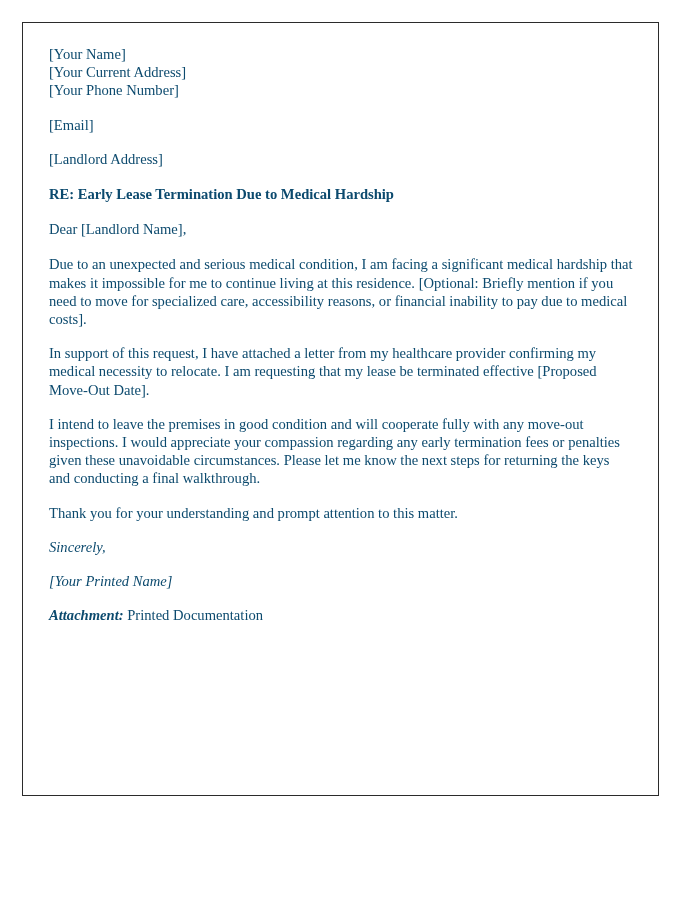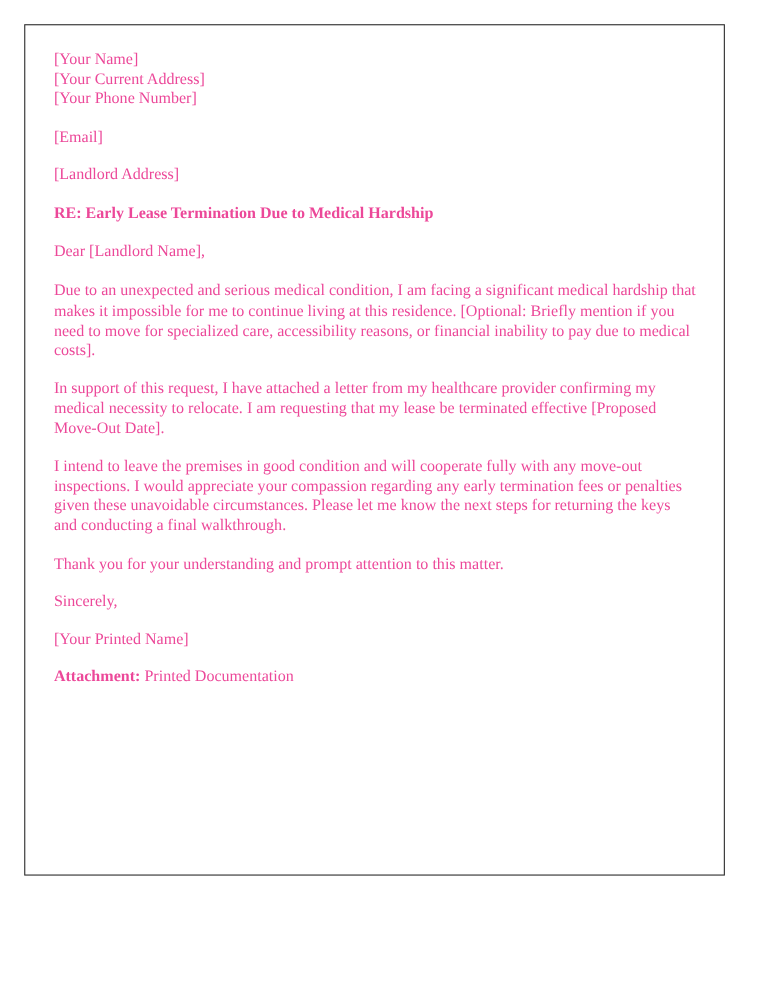--- a/index.html
+++ b/index.html
@@ -31,21 +31,21 @@
     position: absolute;
     left: 26px;
     top: 22px;
     width: 584px;
     box-sizing: border-box;
   }
 
   .block {
     font-size: 14.6px;
     line-height: 18.2px;
-    color: #ec4899;
+    color: #0c4a6e;
     margin: 0 0 15px 0;
     text-align: left;
   }
 
   .block:last-child {
     margin-bottom: 0;
   }
 
   .addr-block {
     margin-bottom: 16px;
@@ -70,27 +70,29 @@
   .salutation {
     margin-bottom: 17px;
   }
 
   .para {
     margin-bottom: 16px;
   }
 
   .closing-line {
     margin-bottom: 16px;
+    font-style: italic;
   }
 
   .attachment-line {
     margin-bottom: 0;
   }
   .attachment-label {
     font-weight: bold;
+    font-style: italic;
   }
 </style>
 </head>
 <body>
 
 <div class="page-frame">
   <div class="letter-body">
 
     <div class="block addr-block">
       <span class="addr-line">[Your Name]</span>

